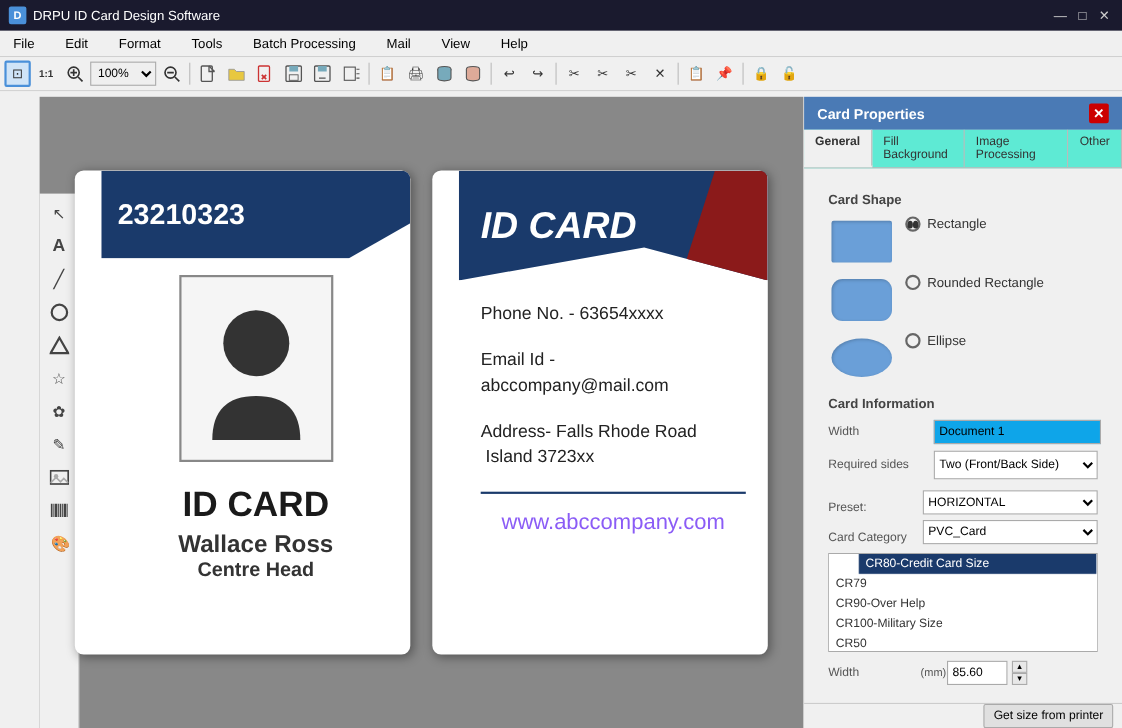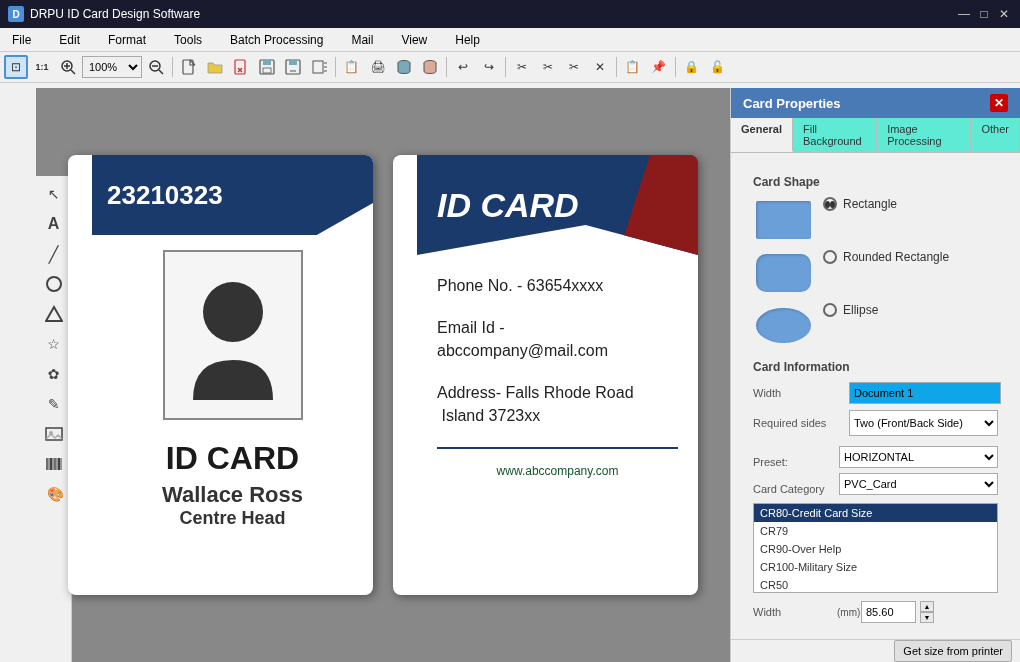--- a/index.html
+++ b/index.html
@@ -200,22 +200,22 @@
       margin-bottom: 20px;
       line-height: 1.4;
     }
     .card-back-divider {
       height: 2px;
       background: #1a3a6b;
       margin: 10px 0;
     }
     .card-back-website {
       text-align: center;
-      font-size: 12px;
-      color: #14532d;
+      font-size: 20px;
+      color: #8b5cf6;
       padding-top: 5px;
     }
     
     
     .right-panel {
       width: 290px;
       background: #f0f0f0;
       border-left: 1px solid #ccc;
       display: flex;
       flex-direction: column;
@@ -379,21 +379,21 @@
       height: 90px;
       overflow-y: auto;
       margin-bottom: 8px;
     }
     .category-item {
       padding: 3px 6px;
       font-size: 11px;
       cursor: pointer;
       color: #333;
     }
-    .category-item.selected { background: #1a3a6b; color: white; }
+    .category-item.selected { background: #1a3a6b; color: white; margin-left: 27px; }
     
     
     .dimension-row {
       display: flex;
       align-items: center;
       gap: 4px;
       margin-bottom: 6px;
     }
     .dim-label { font-size: 11px; color: #555; width: 80px; }
     .dim-unit { font-size: 10px; color: #555; width: 20px; }

